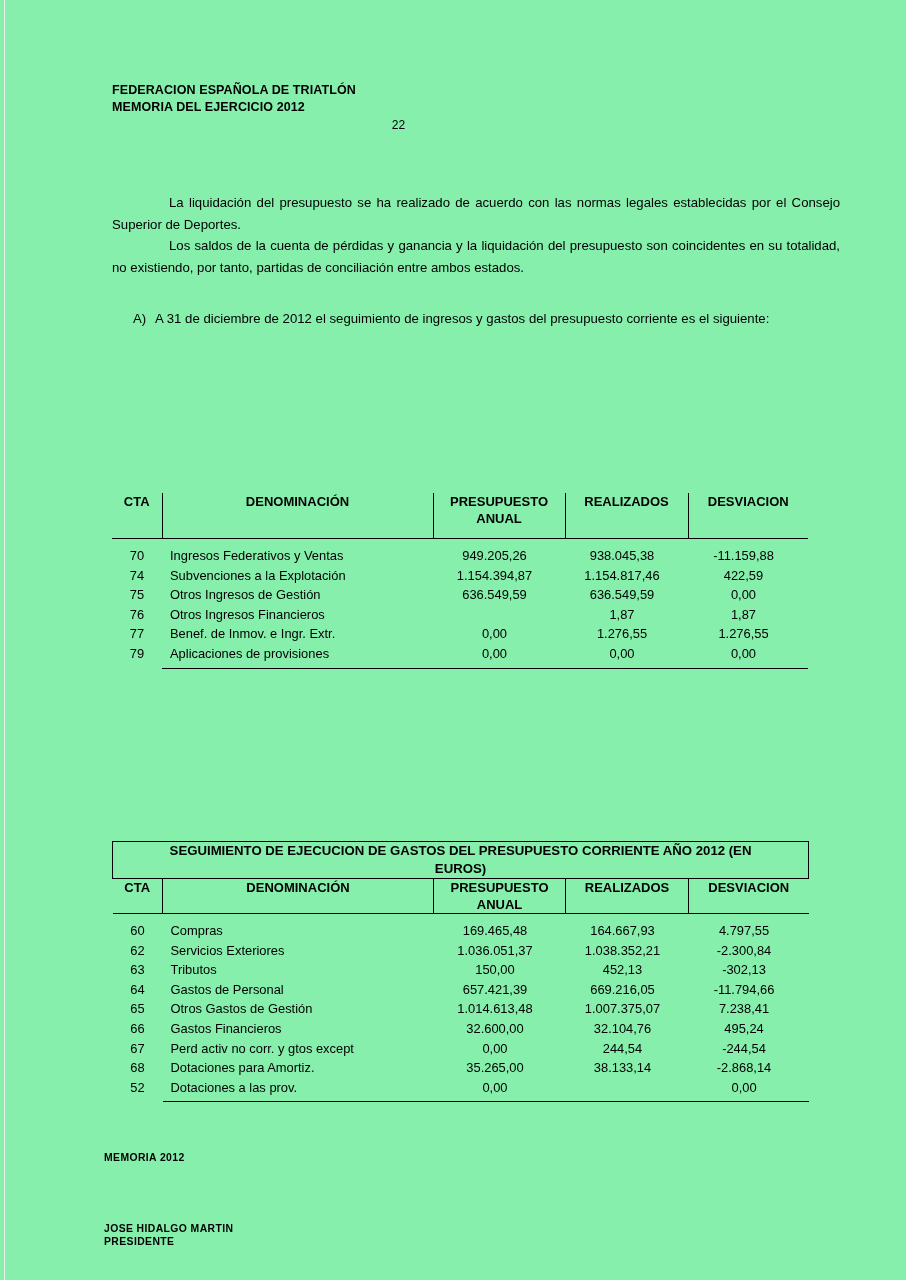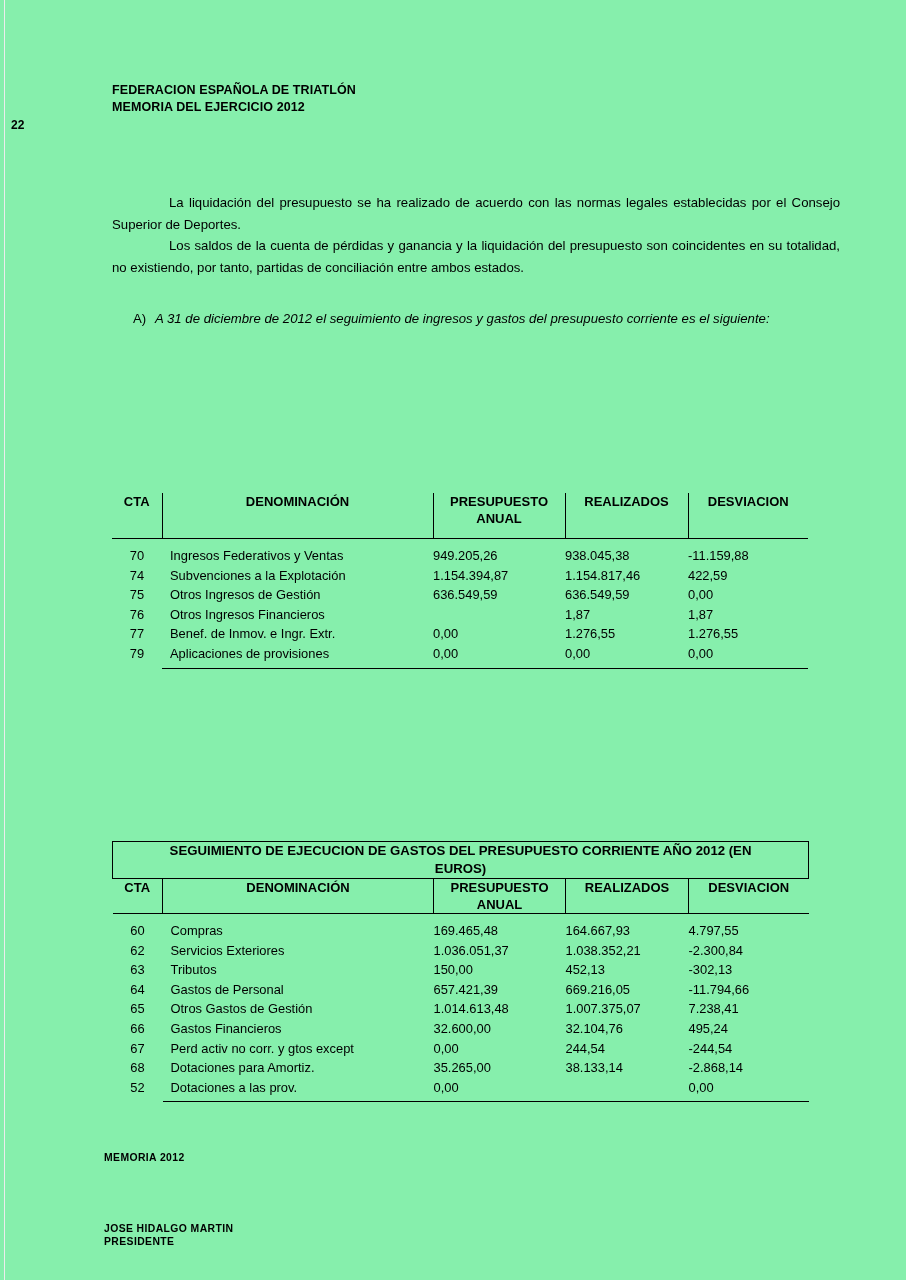--- a/index.html
+++ b/index.html
@@ -37,24 +37,23 @@
     font-size: 12.5px;
     font-weight: bold;
     line-height: 17px;
     letter-spacing: 0.1px;
   }
   .page-number {
     position: absolute;
     left: 0;
     top: 118px;
     width: 797px;
-    text-align: left;
+    text-align: center;
     font-size: 12px;
-    font-weight: bold;
-    padding-left: 11px;
+    font-weight: normal;
   }
 
   .body-text {
     position: absolute;
     left: 112px;
     width: 728px;
     font-size: 13.2px;
     line-height: 21.5px;
     text-align: justify;
   }
@@ -69,21 +68,21 @@
     left: 133px;
     top: 308px;
     width: 707px;
     font-size: 13.2px;
     line-height: 21.5px;
     text-align: justify;
     padding-left: 30px;
     text-indent: -30px;
   }
   .list-item .marker { display: inline-block; width: 22px; text-indent: 0; }
-  .list-item .li-body { text-indent: 0; font-style: italic; }
+  .list-item .li-body { text-indent: 0; }
 
   
   .fin-table {
     position: absolute;
     left: 112px;
     width: 696px;
     border-collapse: collapse;
     table-layout: fixed;
     font-size: 12.6px;
   }
@@ -127,21 +126,21 @@
   .spacer-row td { height: 7px; }
 
   .data-row td {
     font-size: 12.9px;
     line-height: 19.6px;
     padding: 0;
     white-space: nowrap;
   }
   .cell-cta   { text-align: center; }
   .cell-denom { text-align: left; padding-left: 8px !important; }
-  .cell-num   { text-align: left; padding-right: 9px !important; }
+  .cell-num   { text-align: center; padding-right: 9px !important; }
 
   .rule-row td {
     border-bottom: 1.6px solid #000;
     height: 4px;
     font-size: 0;
     line-height: 0;
   }
   .rule-row td.rule-gap { border-bottom: none; }
 
   .total-row td {

